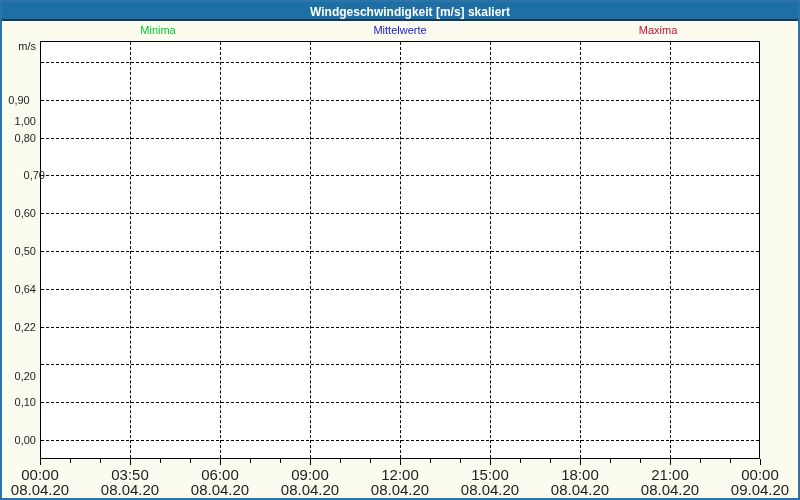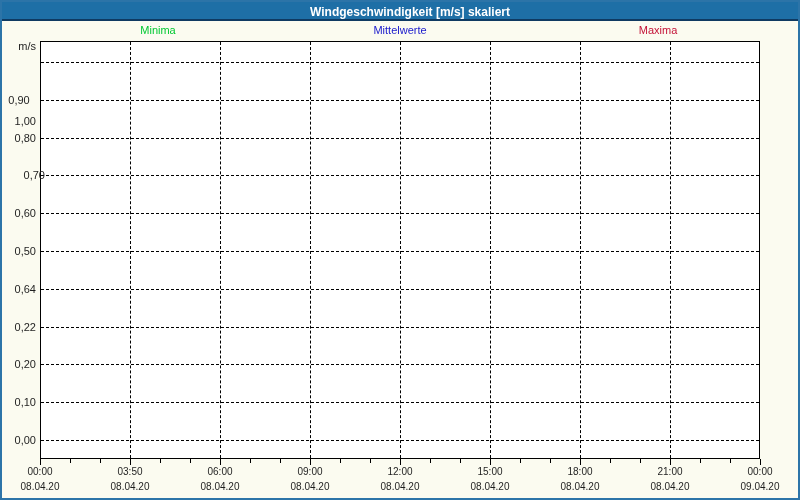--- a/index.html
+++ b/index.html
@@ -16,21 +16,21 @@
   .title{color:var(--title_text,#fff);font-size:12px;font-weight:bold;line-height:17px;white-space:nowrap;}
   .legend-item{position:absolute;top:22px;transform:translateX(-50%);font-size:11px;font-weight:normal;white-space:nowrap;}
   .yunit{position:absolute;left:0;top:38px;width:34px;text-align:right;font-size:11px;color:var(--axis_text,#1e1e1e);}
   .plot{
     position:absolute;left:38px;top:39px;width:720px;height:418px;box-sizing:border-box;
     background:var(--plot_bg,#ffffff);border:1px solid var(--grid,#000);
   }
   .hgrid{position:absolute;left:0;right:0;height:0;border-top:1px dashed var(--grid,#000);}
   .vgrid{position:absolute;top:0;bottom:0;width:0;border-left:1px dashed var(--grid,#000);}
   .ylab{position:absolute;left:0;width:34px;text-align:right;font-size:11px;height:14px;line-height:14px;color:var(--axis_text,#1e1e1e);}
-  .xlab{position:absolute;transform:translateX(-50%);font-size:10px;white-space:nowrap;color:var(--axis_text,#1e1e1e);}
+  .xlab{position:absolute;transform:translateX(-50%);font-size:15px;white-space:nowrap;color:var(--axis_text,#1e1e1e);}
   .tick{position:absolute;width:1px;background:var(--grid,#000);}
   #series-layer{position:absolute;left:0;top:0;}
 </style>
 </head>
 <body>
 
 <div class="canvas" id="canvas">
   <div class="titlebar">
     <span class="title">Windgeschwindigkeit [m/s] skaliert</span>
   </div>
@@ -63,21 +63,21 @@
       <div class="vgrid" style="left: 629px;"></div>
     </div>
 <div class="ylab" style="top: 65px; margin-top: 47px;">1,00</div>
     <div class="ylab" style="top: 91px; text-align: center;">0,90</div>
     <div class="ylab" style="top: 129px;">0,80</div>
     <div class="ylab" style="top: 166px; margin-left: 9px;">0,70</div>
     <div class="ylab" style="top: 204px;">0,60</div>
     <div class="ylab" style="top: 242px;">0,50</div>
     <div class="ylab" style="top: 280px;">0,64</div>
     <div class="ylab" style="top: 318px;">0,22</div>
-    <div class="ylab" style="top: 355px;">0,20</div>
+    <div class="ylab" style="top: 367px;">0,20</div>
     <div class="ylab" style="top: 393px;">0,10</div>
     <div class="ylab" style="top: 431px;">0,00</div>
     <div class="xlab" style="left: 38px; top: 464px;">00:00</div>
     <div class="xlab" style="left: 38px; top: 479px;">08.04.20</div>
     <div class="xlab" style="left: 128px; top: 464px;">03:50</div>
     <div class="xlab" style="left: 128px; top: 479px;">08.04.20</div>
     <div class="xlab" style="left: 218px; top: 464px;">06:00</div>
     <div class="xlab" style="left: 218px; top: 479px;">08.04.20</div>
     <div class="xlab" style="left: 308px; top: 464px;">09:00</div>
     <div class="xlab" style="left: 308px; top: 479px;">08.04.20</div>

